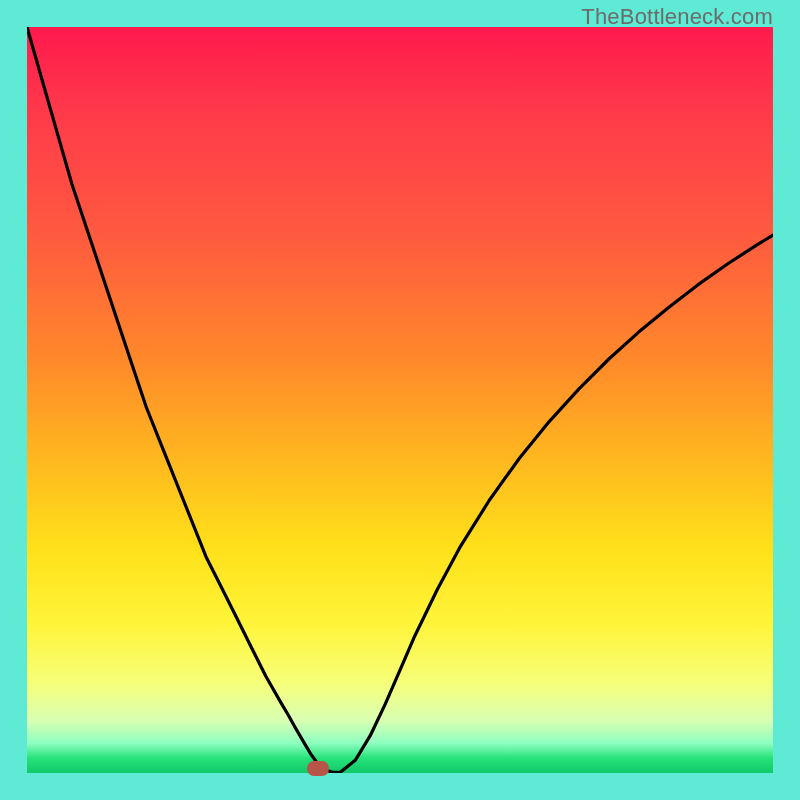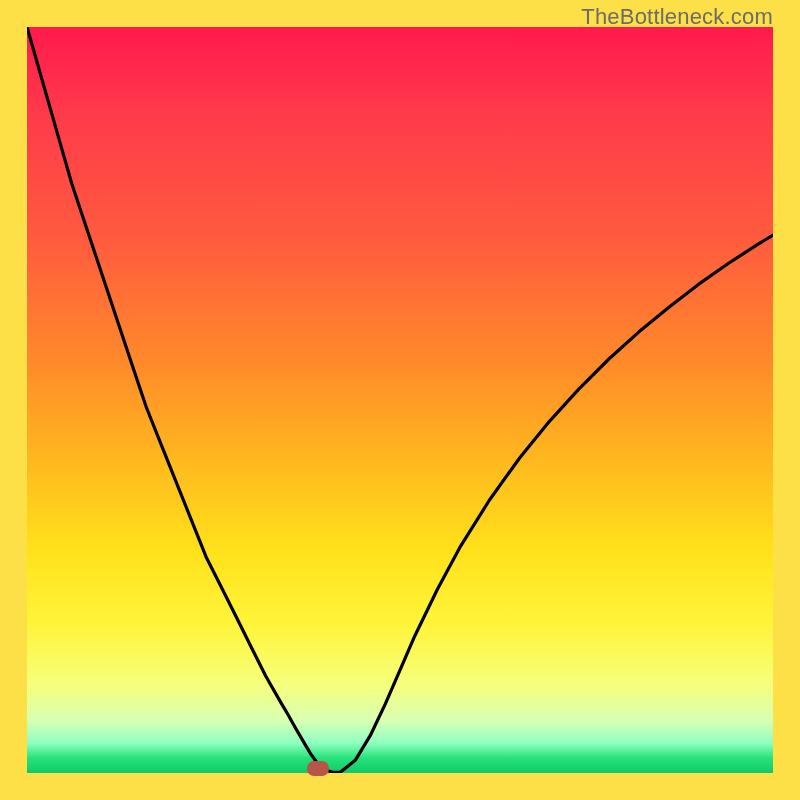--- a/index.html
+++ b/index.html
@@ -10,21 +10,21 @@
     background: #000;
     overflow: hidden;
     font-family: Arial, Helvetica, sans-serif;
   }
   .frame {
     position: absolute;
     left: 0;
     top: 0;
     width: 800px;
     height: 800px;
-    background: #fde047;
+    background: #5eead4;
   }
   .plot-area {
     position: absolute;
     left: 27px;
     top: 27px;
     width: 746px;
     height: 746px;
     
     background: linear-gradient(to bottom,
       #ff1a4d 0%,

